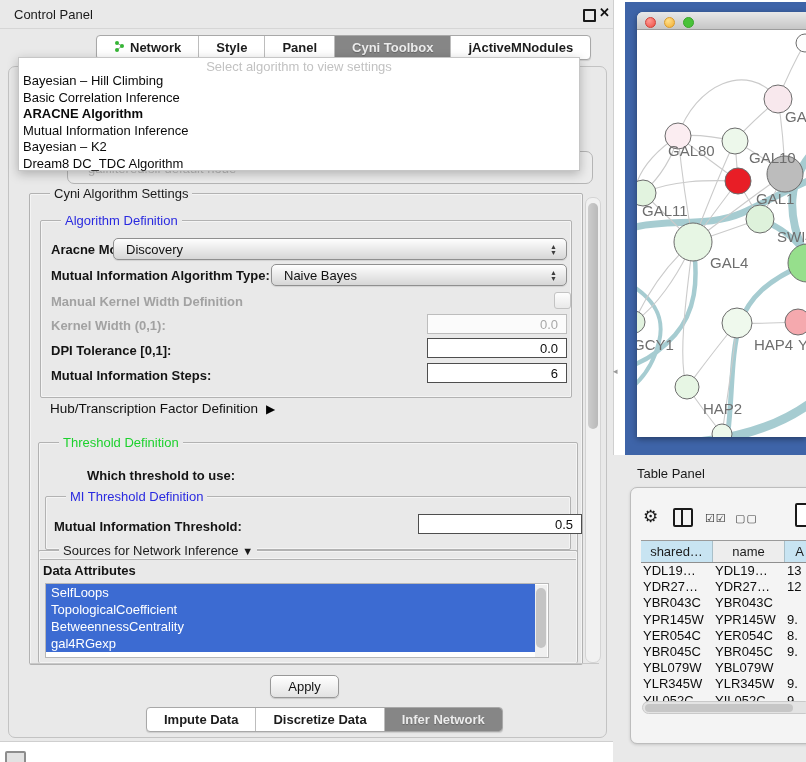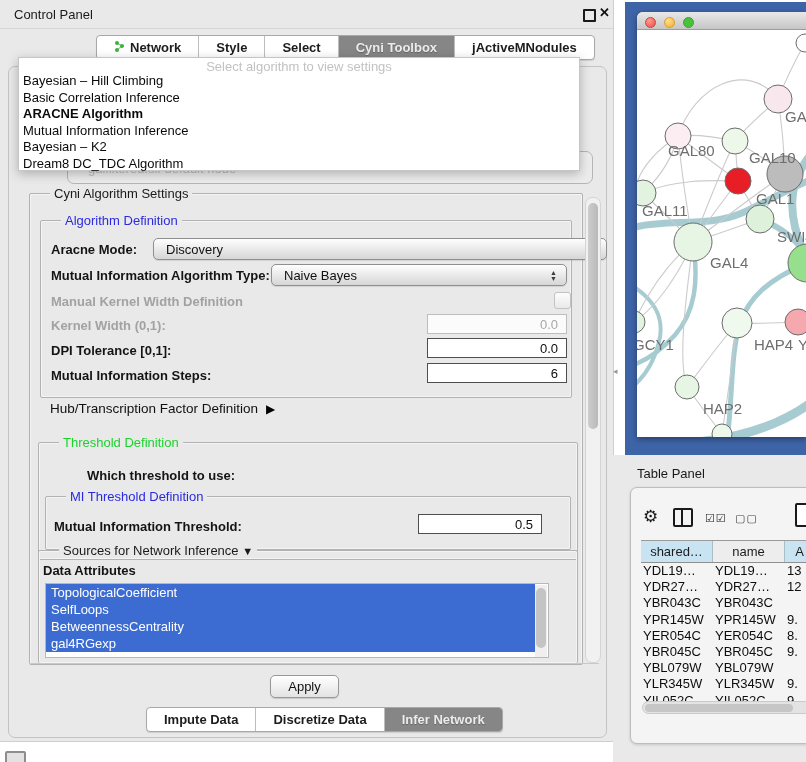--- a/index.html
+++ b/index.html
@@ -108,42 +108,42 @@
               <circle cx="3" cy="3" r="2" fill="#35b535"></circle>
               <circle cx="8" cy="6" r="2" fill="#35b535"></circle>
               <circle cx="3" cy="10" r="2" fill="#35b535"></circle>
             </svg></span>
           <span>Network</span>
         </div>
         <div class="seg">
           <span>Style</span>
         </div>
         <div class="seg">
-          <span>Select</span>
+          <span>Panel</span>
         </div>
         <div class="seg sel">
           <span>Cyni Toolbox</span>
         </div>
         <div class="seg">
           <span>jActiveMNodules</span>
         </div>
       </div>
 
     <div id="cp-content" class="abs">
 
       <div id="bg-combo" class="abs" style="left:58px;top:84px;">galfiltered.sif default node</div>
 
       <div class="fs" style="left:20px;top:126px;width:552px;height:470px;">
         <span class="legend">Cyni Algorithm Settings</span>
 
         <div class="fs" style="left:10px;top:26px;width:530px;height:176px;">
           <span class="legend blue">Algorithm Definition</span>
 
           <div class="lbl" style="left:10px;top:21px;">Aracne Mode:</div>
-          <div class="combo" style="left:72px;top:17px;width:454px;margin-left:40px;">
+          <div class="combo" style="left:72px;top:17px;width:454px;">
             <span>Discovery</span>
             <span class="arrows">
                 <span>▲</span>
                 <span>▼</span>
               </span>
           </div>
 
           <div class="lbl" style="left:10px;top:47px;">Mutual Information Algorithm Type:</div>
           <div class="combo" style="left:230px;top:43px;width:296px;">
             <span>Naive Bayes</span>
@@ -171,34 +171,34 @@
         </div>
 
         <div class="fs" style="left:8px;top:236px;width:538px;height:116px;margin-top:12px;">
           <span class="legend green">Threshold Definition</span>
 
           <div class="lbl" style="left:48px;top:25px;">Which threshold to use:</div>
 
           <div class="fs" style="left:6px;top:53px;width:524px;height:52px;">
             <span class="legend blue">MI Threshold Definition</span>
             <div class="lbl" style="left:8px;top:22px;">Mutual Information Threshold:</div>
-            <div class="tfield" style="left:372px;top:17px;width:124px;">0.5</div>
+            <div class="tfield" style="left:372px;top:17px;width:164px;">0.5</div>
           </div>
         </div>
 
         <div class="fs" style="left:8px;top:356px;width:538px;height:112px;border-bottom:none;">
           <span class="legend"><span>Sources for Network Inference</span> <span style="font-size:11px;">▼</span></span>
           <div class="lbl" style="left:4px;top:12px;">Data Attributes</div>
         </div>
       </div>
 
       <div id="attr-list" class="abs" style="left:36px;top:516px;width:502px;height:73px;">
         <div id="attr-items">
+            <div class="attr-item">SelfLoops</div>
             <div class="attr-item">TopologicalCoefficient</div>
-            <div class="attr-item">SelfLoops</div>
             <div class="attr-item">BetweennessCentrality</div>
             <div class="attr-item">gal4RGexp</div>
           </div>
         <div id="attr-sb">
             <div id="attr-sb-thumb"></div>
           </div>
       </div>
 
       <div class="sb-v-track" style="left:576px;top:130px;width:14px;height:464px;">
         <div class="sb-v-thumb" style="left:1.5px;top:5px;width:10px;height:226px;"></div>

